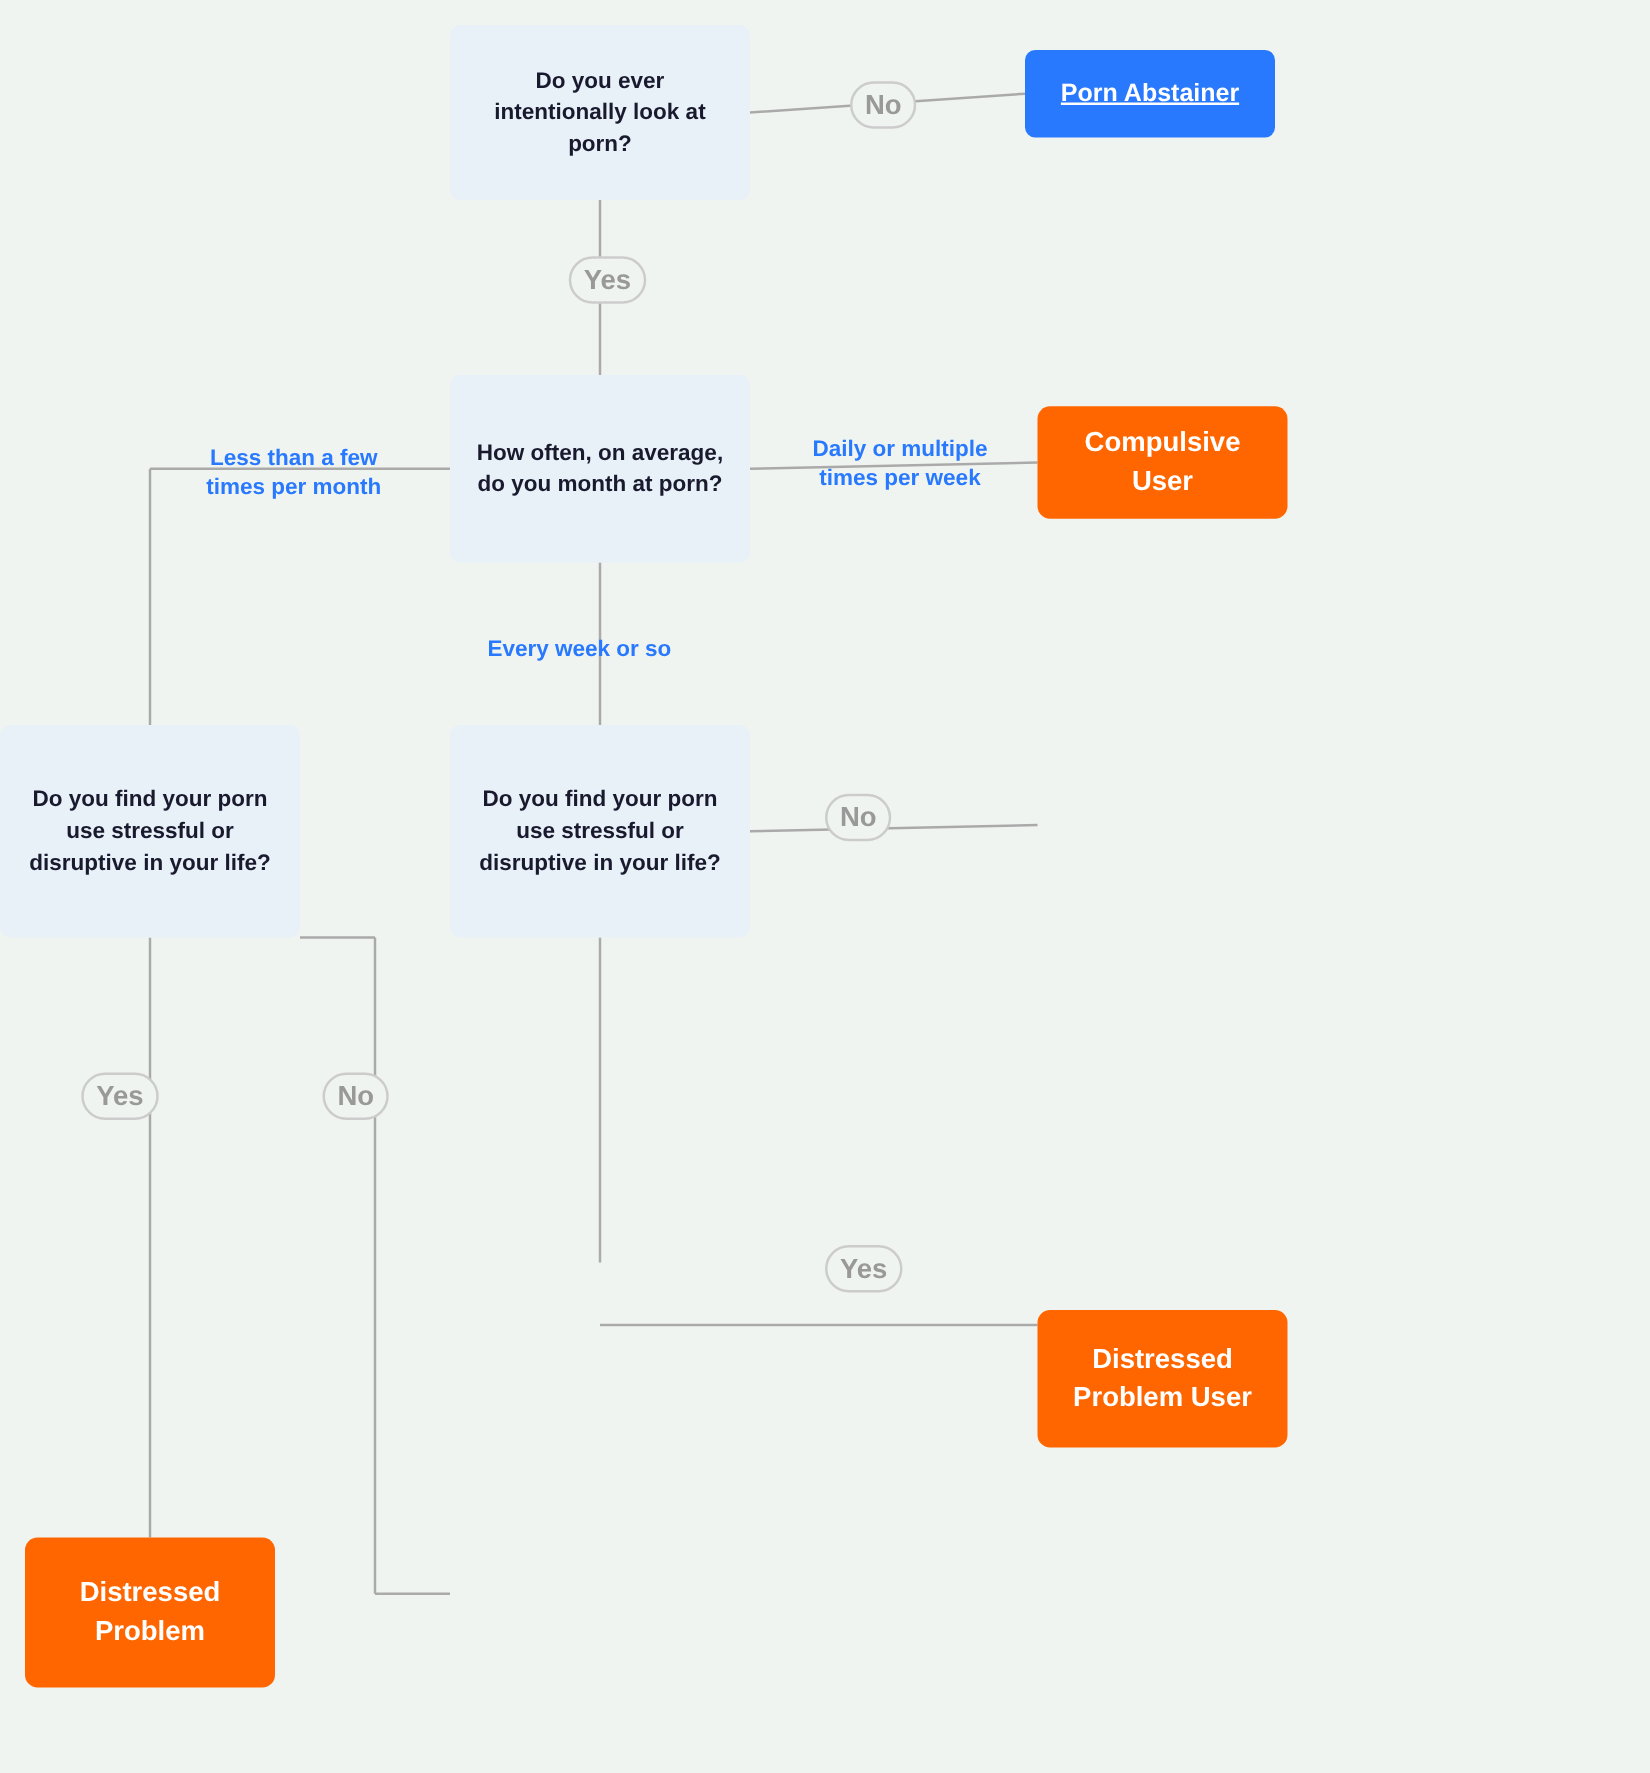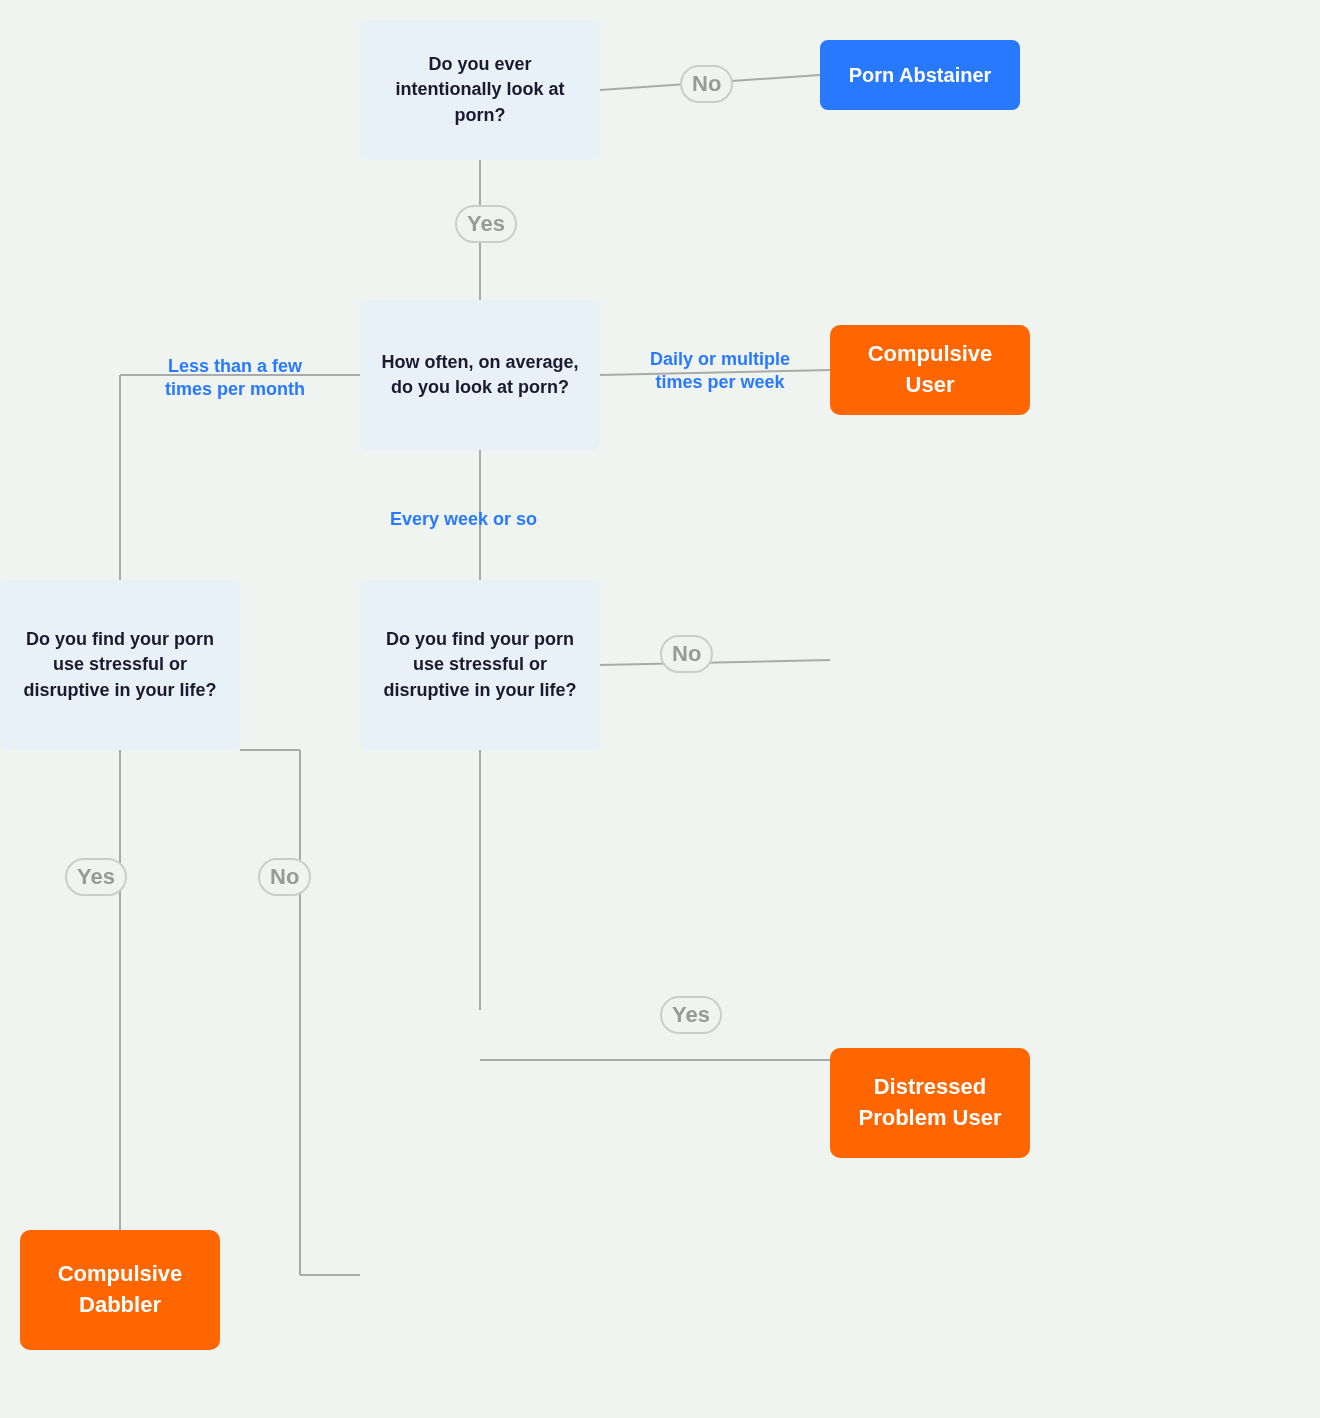--- a/index.html
+++ b/index.html
@@ -39,20 +39,21 @@
       border-radius: 8px;
       display: flex;
       align-items: center;
       justify-content: center;
       text-align: center;
       padding: 16px;
       font-weight: 700;
       font-size: 20px;
       color: #ffffff;
       line-height: 1.4;
+      text-decoration: underline;
     }
 
     .node-result-orange {
       position: absolute;
       background: #ff6600;
       border-radius: 10px;
       display: flex;
       align-items: center;
       justify-content: center;
       text-align: center;
@@ -138,21 +139,21 @@
 
   <div class="node-result-blue" style="left:820px; top:40px; width:200px; height:70px;">
     <span>Porn Abstainer</span>
   </div>
 
   <div class="label-connector" style="left:455px; top:205px;">
     <span>Yes</span>
   </div>
 
   <div class="node-question" style="left:360px; top:300px; width:240px; height:150px;">
-    <span>How often, on average, do you look at porn?</span>
+    <span>How often, on average, do you month at porn?</span>
   </div>
 
   <div class="label-blue" style="left:620px; top:348px; width:200px;">
     <span>Daily or multiple<br>times per week</span>
   </div>
 
   <div class="label-blue" style="left:130px; top:355px; width:210px;">
     <span>Less than a few<br>times per month</span>
   </div>
 
@@ -187,17 +188,17 @@
 
   <div class="label-connector" style="left:660px; top:996px;">
     <span>Yes</span>
   </div>
 
   <div class="node-result-orange" style="left:830px; top:1048px; width:200px; height:110px;align-items:center;">
     <span>Distressed Problem User</span>
   </div>
 
   <div class="node-result-orange" style="left:20px; top:1230px; width:200px; height:120px;">
-    <span>Compulsive Dabbler</span>
+    <span>Distressed Problem</span>
   </div>
 
 
 </div>
 
 </body></html>

